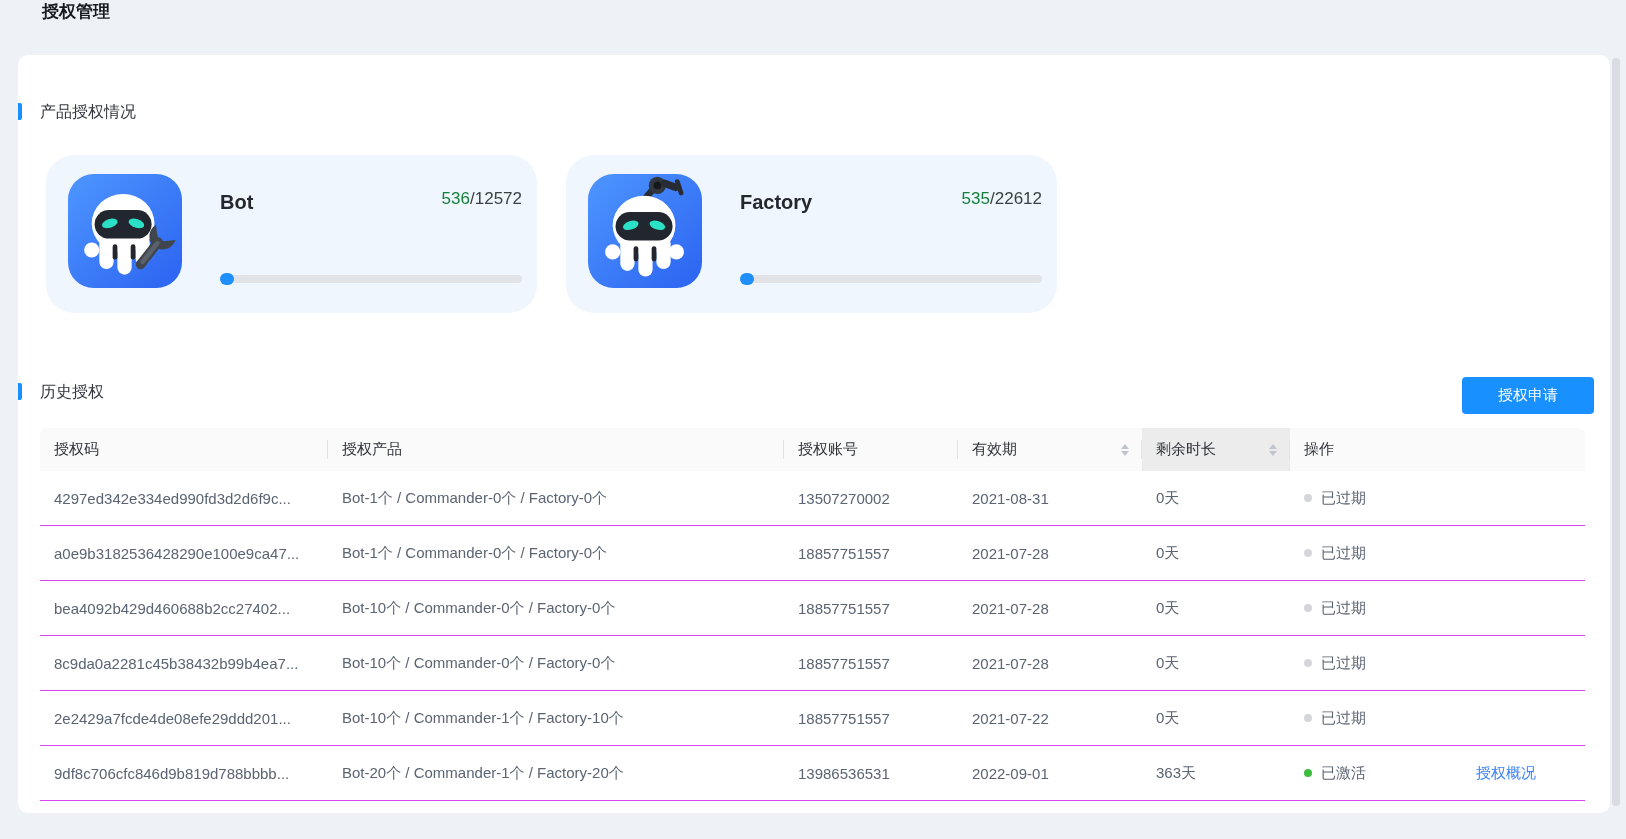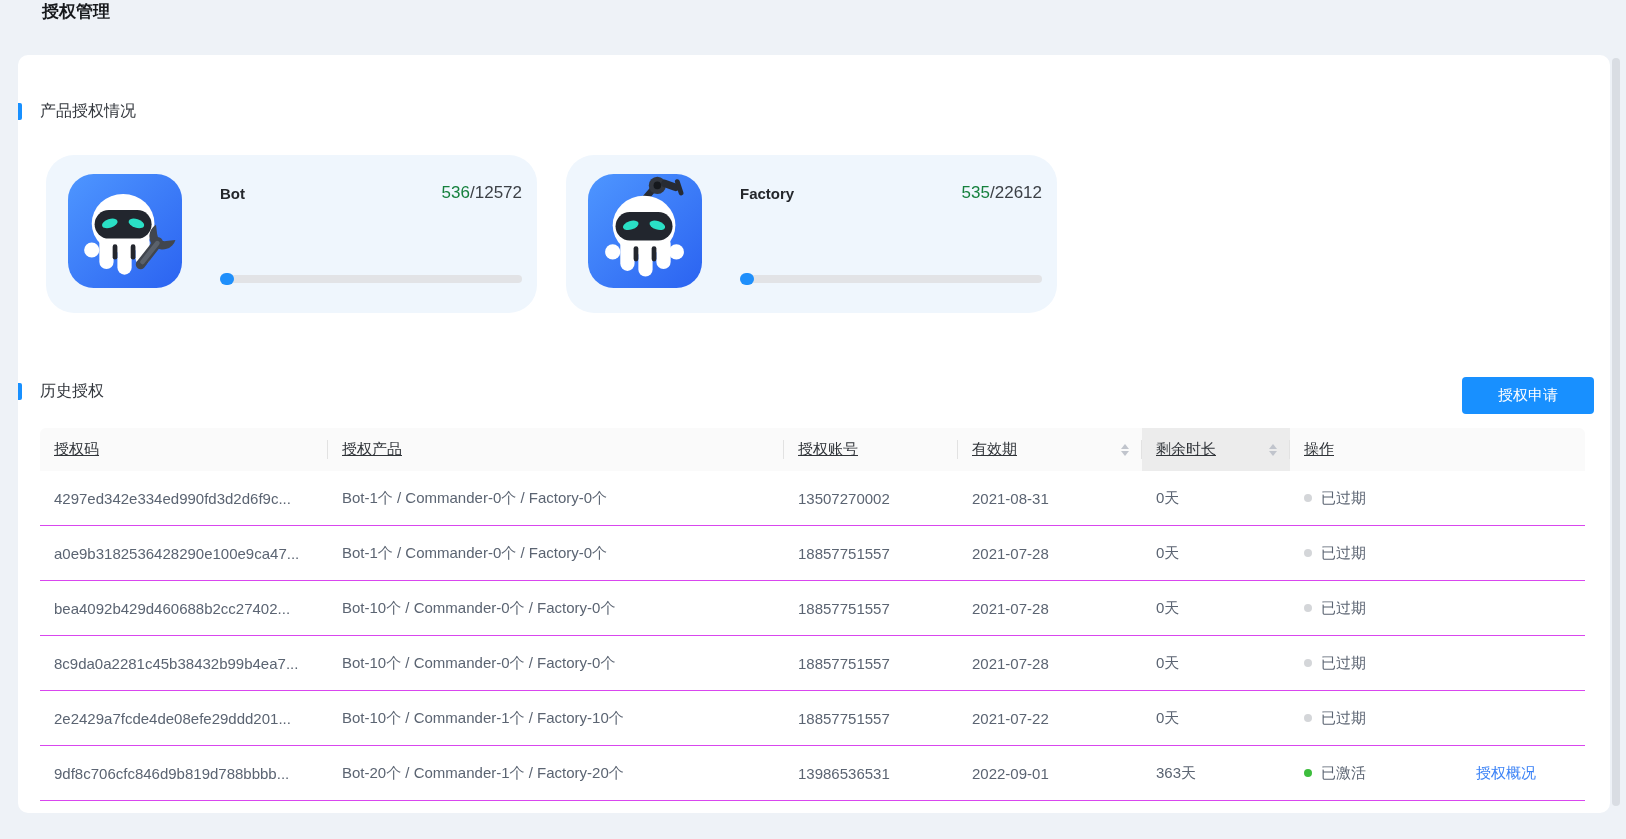--- a/index.html
+++ b/index.html
@@ -13,39 +13,39 @@
   .page-title {
     position:absolute; left:42px; top:0;
     font-size:17px; font-weight:700; color:#17191c;
   }
   .main-card {
     position:absolute; left:18px; top:55px;
     width:1592px; height:758px;
     background:#ffffff; border-radius:10px;
   }
   
-  .section-header { position:absolute; left:0; height:20px; display:flex; align-items:flex-end; }
+  .section-header { position:absolute; left:0; height:20px; display:flex; align-items:center; }
   .section-header .accent-bar {
     position:absolute; left:0; top:1px; width:4px; height:17px;
     background:#1890ff; border-radius:0 2px 2px 0;
   }
   .section-header .section-label { margin-left:22px; font-size:16px; color:#33373d; }
   .sec-products { top:47px; }
   .sec-history  { top:327px; }
 
   
   .product-cards { position:absolute; top:100px; left:28px; display:flex; gap:29px; }
   .product-card {
     position:relative; width:491px; height:158px;
     background:#eff6fd; border-radius:28px;
   }
   .product-icon { position:absolute; left:22px; top:19px; width:114px; height:114px; }
   .product-main { position:absolute; left:174px; right:15px; top:28px; }
   .product-title-row { display:flex; justify-content:space-between; align-items:center; }
-  .product-name { font-size:15px; font-weight:700; color:#24272c; }
+  .product-name { font-size:20px; font-weight:700; color:#24272c;margin-top:8px; }
   .product-usage { font-size:17px; color:#3c4046; }
   .product-usage .used { color:#15803d; }
   .progress-track {
     position:absolute; left:174px; right:15px; top:120px;
     height:8px; background:#e2e3e6; border-radius:4px;
   }
   .progress-fill {
     position:absolute; left:0; top:-2px; height:12px; min-width:14px;
     background:#1f8ffb; border-radius:6px;
   }
@@ -69,21 +69,21 @@
   .t-head .t-cell {
     color:#2f3338; font-weight:500;
     display:flex; align-items:center; position:relative;
     padding:0 12px 0 14px; height:43px;
   }
   .t-head .t-cell:not(:last-child)::after {
     content:""; position:absolute; right:0; top:12px; bottom:12px;
     width:1px; background:#e2e2e2;
   }
   .t-head .t-cell.highlighted { background:#ececec; }
-  .head-label { flex:1 1 auto;text-decoration:underline; }
+  .head-label { flex:1 1 auto; }
   .sort-caret {
     display:flex; flex-direction:column; align-items:center;
     margin-left:4px; cursor:pointer; line-height:0;
   }
   .sort-caret svg { display:block; }
   .t-body .t-row { height:55px; border-bottom:1px solid #d946ef; background:#fff; }
   .t-body .t-cell {
     display:flex; align-items:center; padding:0 12px 0 14px;
     color:#5b6472; overflow:hidden; white-space:nowrap;
   }

